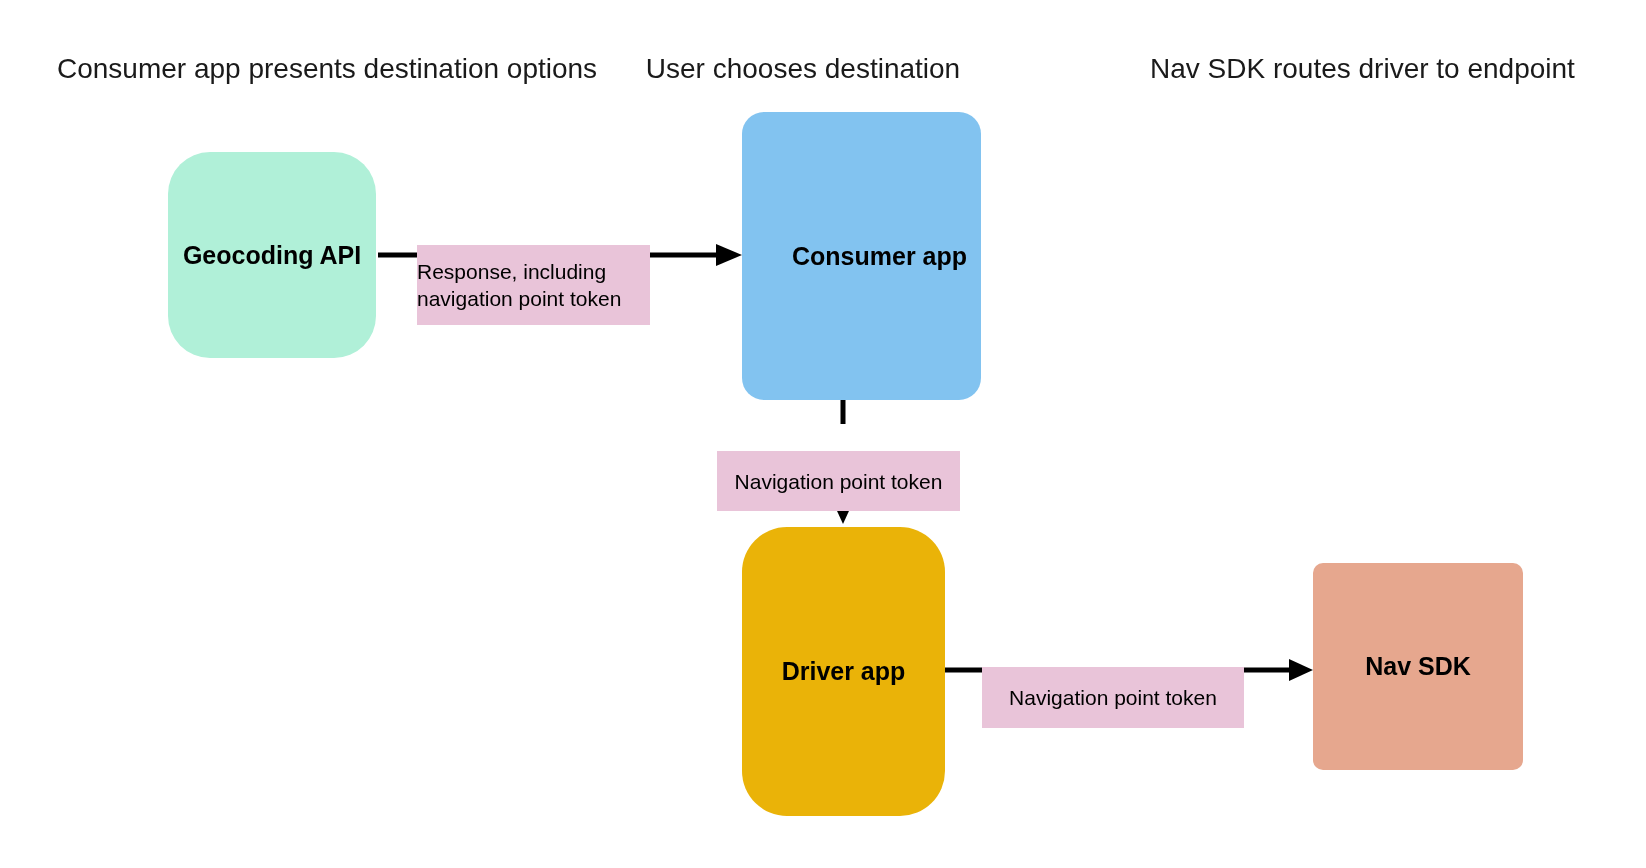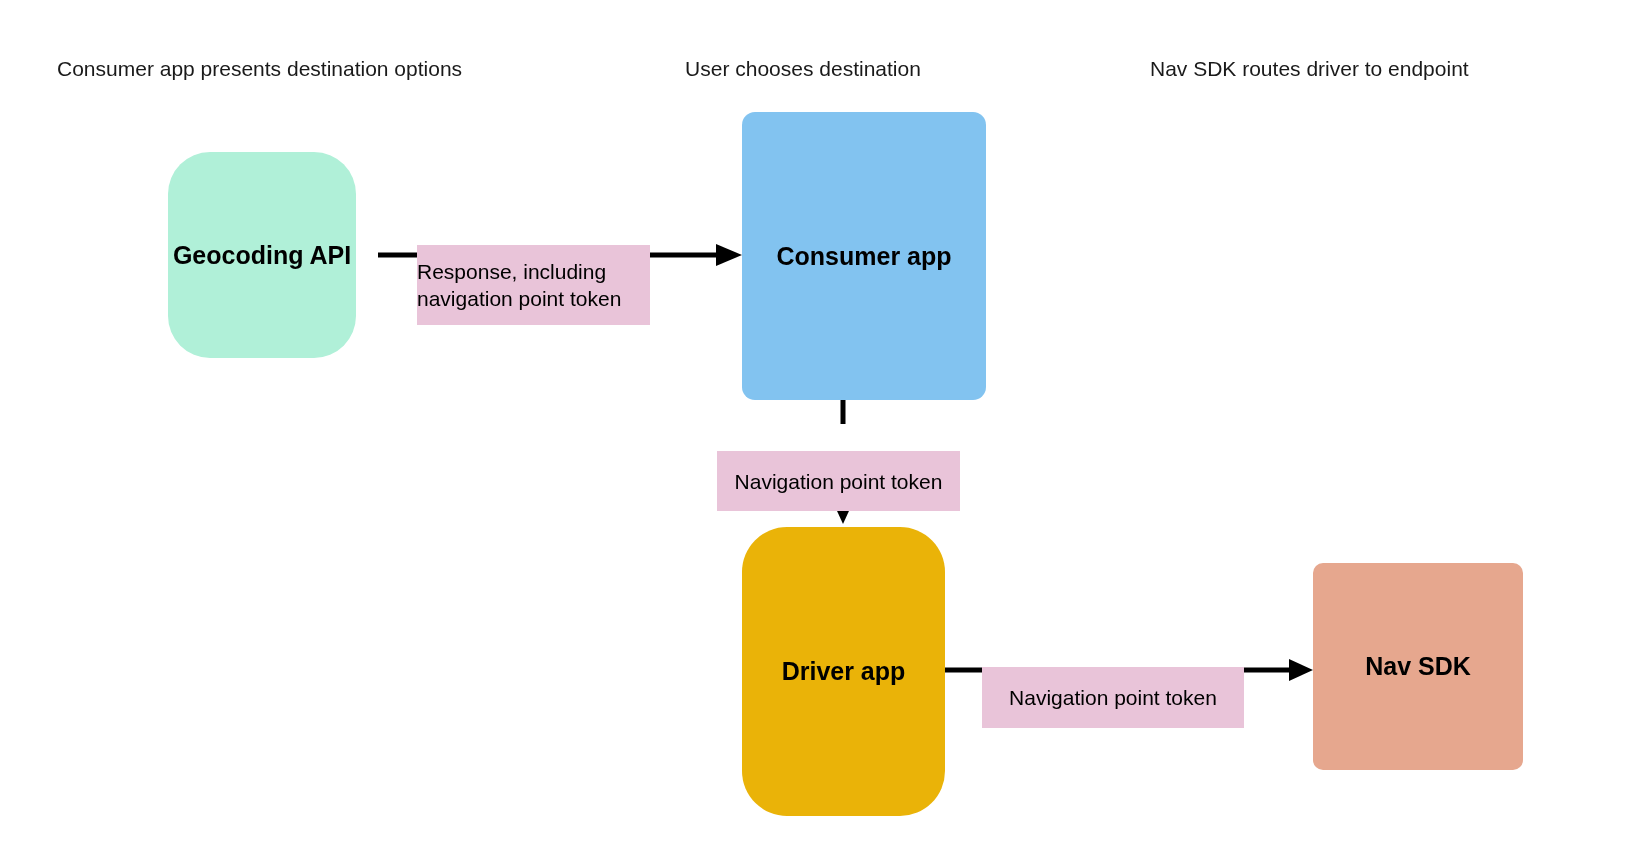--- a/index.html
+++ b/index.html
@@ -11,45 +11,45 @@
     position: relative;
     width: 1646px;
     height: 868px;
     background: #ffffff;
     font-family: "Liberation Sans", sans-serif;
     overflow: hidden;
   }
   .col-header {
     position: absolute;
     top: 55px;
-    font-size: 21px;
+    font-size: 28px;
     line-height: 28px;
     color: #1a1a1a;
     white-space: nowrap;
   }
   .col-header.h1 { left: 57px; }
   .col-header.h2 { left: 803px; transform: translateX(-50%); }
   .col-header.h3 { left: 1150px; }
   .node {
     position: absolute;
     display: flex;
     align-items: center;
     justify-content: center;
     text-align: center;
     font-size: 25px;
     font-weight: 700;
     color: #000000;
   }
   .node.geocoding {
-    left: 168px; top: 152px; width: 188px; height: 206px;
+    left: 168px; top: 152px; width: 208px; height: 206px;
     border-radius: 42px; background: #b0f0d8;
   }
   .node.consumer {
-    left: 742px; top: 112px; width: 244px; height: 288px;
-    border-radius: 13px; background: #82c3f0;
+    left: 742px; top: 112px; width: 203px; height: 288px;
+    border-radius: 22px; background: #82c3f0; padding-left: 36px;
   }
   .node.driver {
     left: 742px; top: 527px; width: 203px; height: 289px;
     border-radius: 45px; background: #82c3f0;
   }
   .node.navsdk {
     left: 1313px; top: 563px; width: 210px; height: 207px;
     border-radius: 10px; background: #e6a78e;
   }
   .edge-label {

